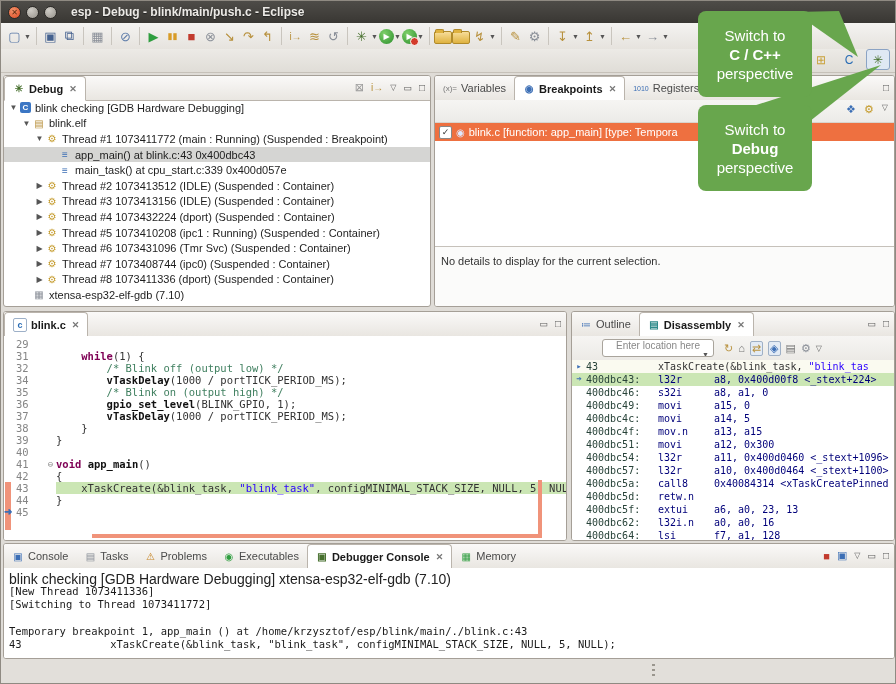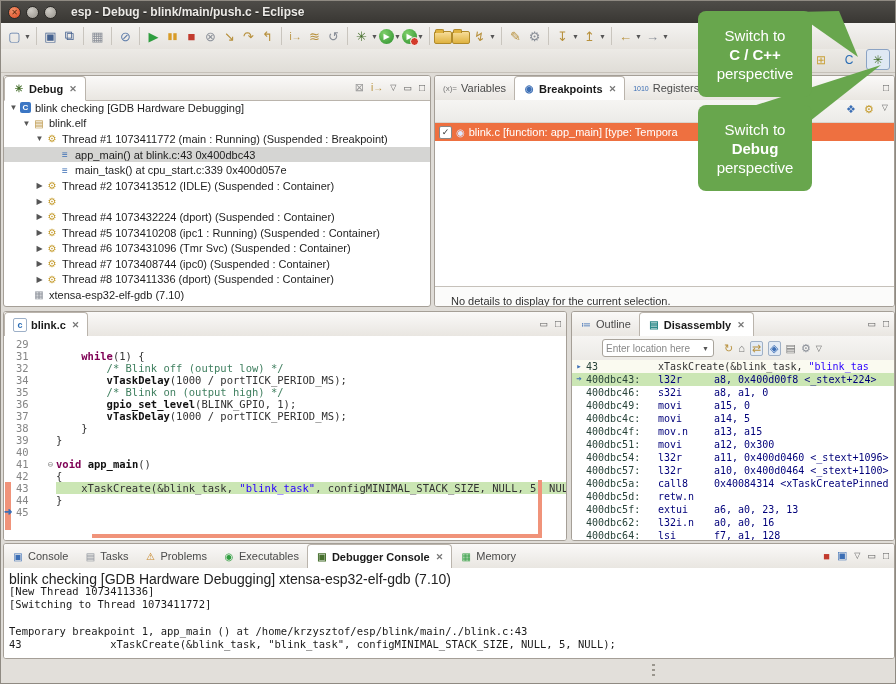--- a/index.html
+++ b/index.html
@@ -61,41 +61,41 @@
   
   .bp-toolbar{position:absolute;left:0;right:0;top:24px;height:22px;
     background:linear-gradient(#f6f5f3,#ecebe8);border-bottom:1px solid #d8d4cd;}
   .bp-tools{position:absolute;right:6px;top:27px;display:flex;gap:8px;font-size:11px;color:#777;}
   .bprow{position:absolute;left:0;right:0;top:47px;height:18px;background:#ee7040;color:#fff;
     display:flex;align-items:center;font-size:11px;gap:4px;padding-left:4px;}
   .bpcheck{width:11px;height:11px;background:#fff;border:1px solid #888;border-radius:2px;
     color:#333;font-size:9px;line-height:10px;text-align:center;}
   .bpdot{color:#dfe9ff;font-size:10px;}
   .bp-details{position:absolute;left:0;right:0;top:170px;bottom:0;border-top:1px solid #c6c1ba;
-    background:#fbfbfa;font-size:11px;color:#333;padding:8px 16px;margin-top:40px;}
+    background:#fbfbfa;font-size:11px;color:#333;padding:8px 6px;}
   
   .ed-body{position:absolute;left:0;right:0;top:24px;bottom:0;font-family:"DejaVu Sans Mono",monospace;
     font-size:10.5px;background:#fff;}
   .eline{height:12px;line-height:12px;display:flex;white-space:pre;}
   .eruler{width:12px;flex:0 0 auto;}
   .enum{width:26px;flex:0 0 auto;color:#858585;padding-right:3px;}
   .efold{width:11px;flex:0 0 auto;color:#888;font-size:9px;text-align:center;}
   .ecode{flex:1;}
   .eline.cur .ecode{background:#cbe6b4;}
   .cm{color:#3f7f5f;} .kw{color:#7f0055;font-weight:bold;} .fn{color:#111;font-weight:bold;}
   .mc{color:#7f0055;font-style:italic;} .st{color:#2a00ff;} .pl{color:#333;}
   .rangebar{position:absolute;left:1px;width:6px;background:#f0937a;}
   .iparrow{position:absolute;left:0px;color:#3b6eb5;font-size:10px;font-weight:bold;}
   .salmon-h{position:absolute;height:4px;background:#f0937a;}
   .salmon-v{position:absolute;width:4px;background:#f0937a;}
   
   .dis-toolbar{position:absolute;left:0;right:0;top:24px;height:24px;
     background:linear-gradient(#f6f5f3,#eceae6);border-bottom:1px solid #d8d4cd;display:flex;align-items:center;}
   .combo{margin-left:30px;width:104px;height:16px;background:#fff;border:1px solid #a9a49c;border-radius:3px;
-    font-size:10px;color:#888;display:flex;align-items:center;padding:0 3px;white-space:nowrap;overflow:hidden;}
+    font-size:10px;color:#888;display:flex;align-items:center;padding:0 3px;white-space:nowrap;overflow:hidden;flex-direction:column;}
   .combo .dd{margin-left:auto;}
   .dis-tools{display:flex;align-items:center;gap:5px;margin-left:10px;font-size:11px;color:#777;}
   .dtog{border:1px solid #9fb0c6;background:#e3ebf5;border-radius:2px;padding:0 1px;}
   .dis-body{position:absolute;left:0;right:0;top:48px;bottom:0;background:#fff;
     font-family:"DejaVu Sans Mono",monospace;font-size:10px;overflow:hidden;}
   .drow{height:13px;line-height:13px;display:flex;white-space:pre;}
   .dmark{width:14px;flex:0 0 auto;color:#3b6eb5;font-size:9px;text-align:center;}
   .daddr{width:72px;flex:0 0 auto;color:#274238;}
   .dop{width:56px;flex:0 0 auto;color:#00007a;}
   .dargs{flex:1;color:#00007a;overflow:hidden;}
@@ -232,20 +232,21 @@
           <span>main_task() at cpu_start.c:339 0x400d057e</span>
         </div>
         <div class="trow" style="padding-left: 30px;">
           <span class="texp">▶</span>
           <span class="ticon" style="color: rgb(196, 154, 42);">⚙</span>
           <span>Thread #2 1073413512 (IDLE) (Suspended : Container)</span>
         </div>
         <div class="trow" style="padding-left: 30px;">
           <span class="texp">▶</span>
           <span class="ticon" style="color: rgb(196, 154, 42);">⚙</span>
+          <span>Thread #3 1073413156 (IDLE) (Suspended : Container)</span>
         </div>
         <div class="trow" style="padding-left: 30px;">
           <span class="texp">▶</span>
           <span class="ticon" style="color: rgb(196, 154, 42);">⚙</span>
           <span>Thread #4 1073432224 (dport) (Suspended : Container)</span>
         </div>
         <div class="trow" style="padding-left: 30px;">
           <span class="texp">▶</span>
           <span class="ticon" style="color: rgb(196, 154, 42);">⚙</span>
           <span>Thread #5 1073410208 (ipc1 : Running) (Suspended : Container)</span>

